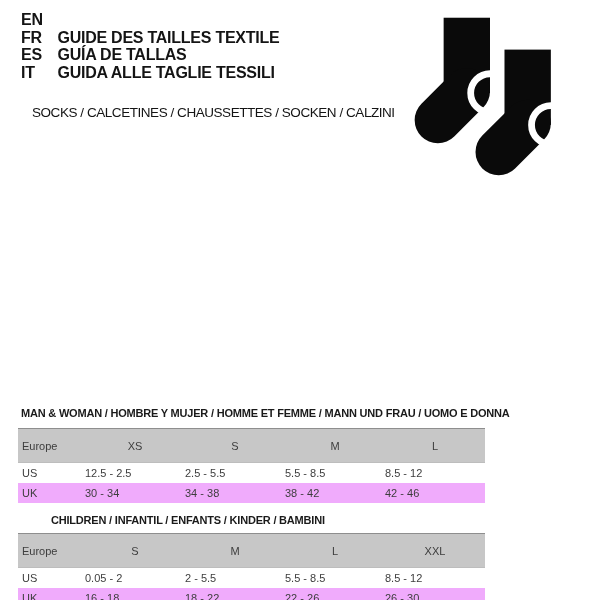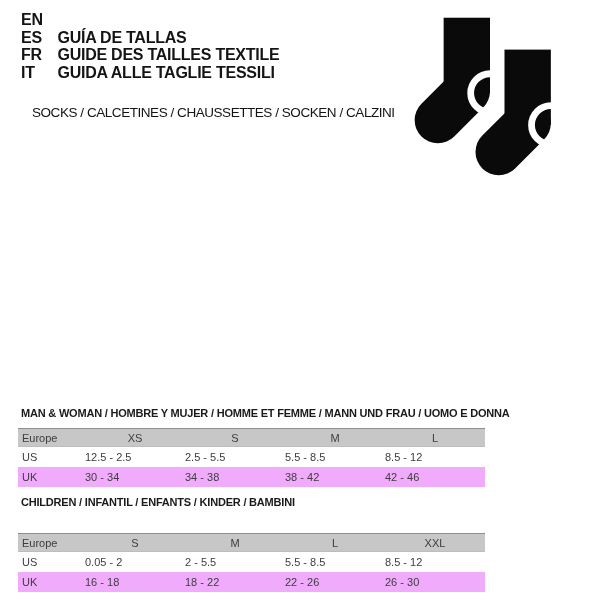--- a/index.html
+++ b/index.html
@@ -22,54 +22,54 @@
   .product-line { position:absolute; left:21px; top:104px; line-height:17.5px;
                   font-weight:normal; font-size:13.5px; color:#141414; letter-spacing:-0.45px;margin-left:11px; }
 
   
   .socks-icon { position:absolute; left:405px; top:8px; width:170px; height:174px; }
 
   
   .table-title { position:absolute; left:21px; font-weight:bold; font-size:11px;
                  color:#1a1a1a; letter-spacing:-0.2px; line-height:13px; white-space:nowrap; }
   .title-adult { top:407px; }
-  .title-children { top:496px; }
+  .title-children { top:514px;margin-left:30px; }
 
   .size-table-wrap { position:absolute; left:18px; }
   .table-adult { top:428px; }
   .table-children { top:533px; }
 
   table.size-table { border-collapse:collapse; table-layout:fixed; width:467px;
                      font-size:11px; color:#3d3d3d; }
   table.size-table col.c0 { width:67px; }
   table.size-table col.cn { width:100px; }
   table.size-table th {
     background:#c7c7c7;
     border-top:1px solid #8e8e8e;
     border-bottom:1px solid #bdbdbd;
-    font-weight:normal; height:17px; text-align:center; padding:0;
+    font-weight:normal; height:17px; text-align:center; padding:8px;
   }
   table.size-table td { height:20px; text-align:left; padding:0; }
   table.size-table .first { text-align:left; padding-left:4px; }
   table.size-table tr.alt td { background:#f0abfc; }
 </style>
 </head>
 <body>
 
 <div class="lang-block">
   <div class="lang-row">
     <span class="lang-code">EN</span>
   </div>
   <div class="lang-row">
+    <span class="lang-code">FR</span>
+    <span class="lang-label">GUIDE DES TAILLES TEXTILE</span>
+  </div>
+  <div class="lang-row">
     <span class="lang-code">ES</span>
     <span class="lang-label">GUÍA DE TALLAS</span>
-  </div>
-  <div class="lang-row">
-    <span class="lang-code">FR</span>
-    <span class="lang-label">GUIDE DES TAILLES TEXTILE</span>
   </div>
   <div class="lang-row">
     <span class="lang-code">IT</span>
     <span class="lang-label">GUIDA ALLE TAGLIE TESSILI</span>
   </div>
 </div>
 
 <div class="product-line">SOCKS / CALCETINES / CHAUSSETTES / SOCKEN / CALZINI</div>
 
 <svg class="socks-icon" viewBox="0 0 176 180" xmlns="http://www.w3.org/2000/svg" aria-hidden="true">

